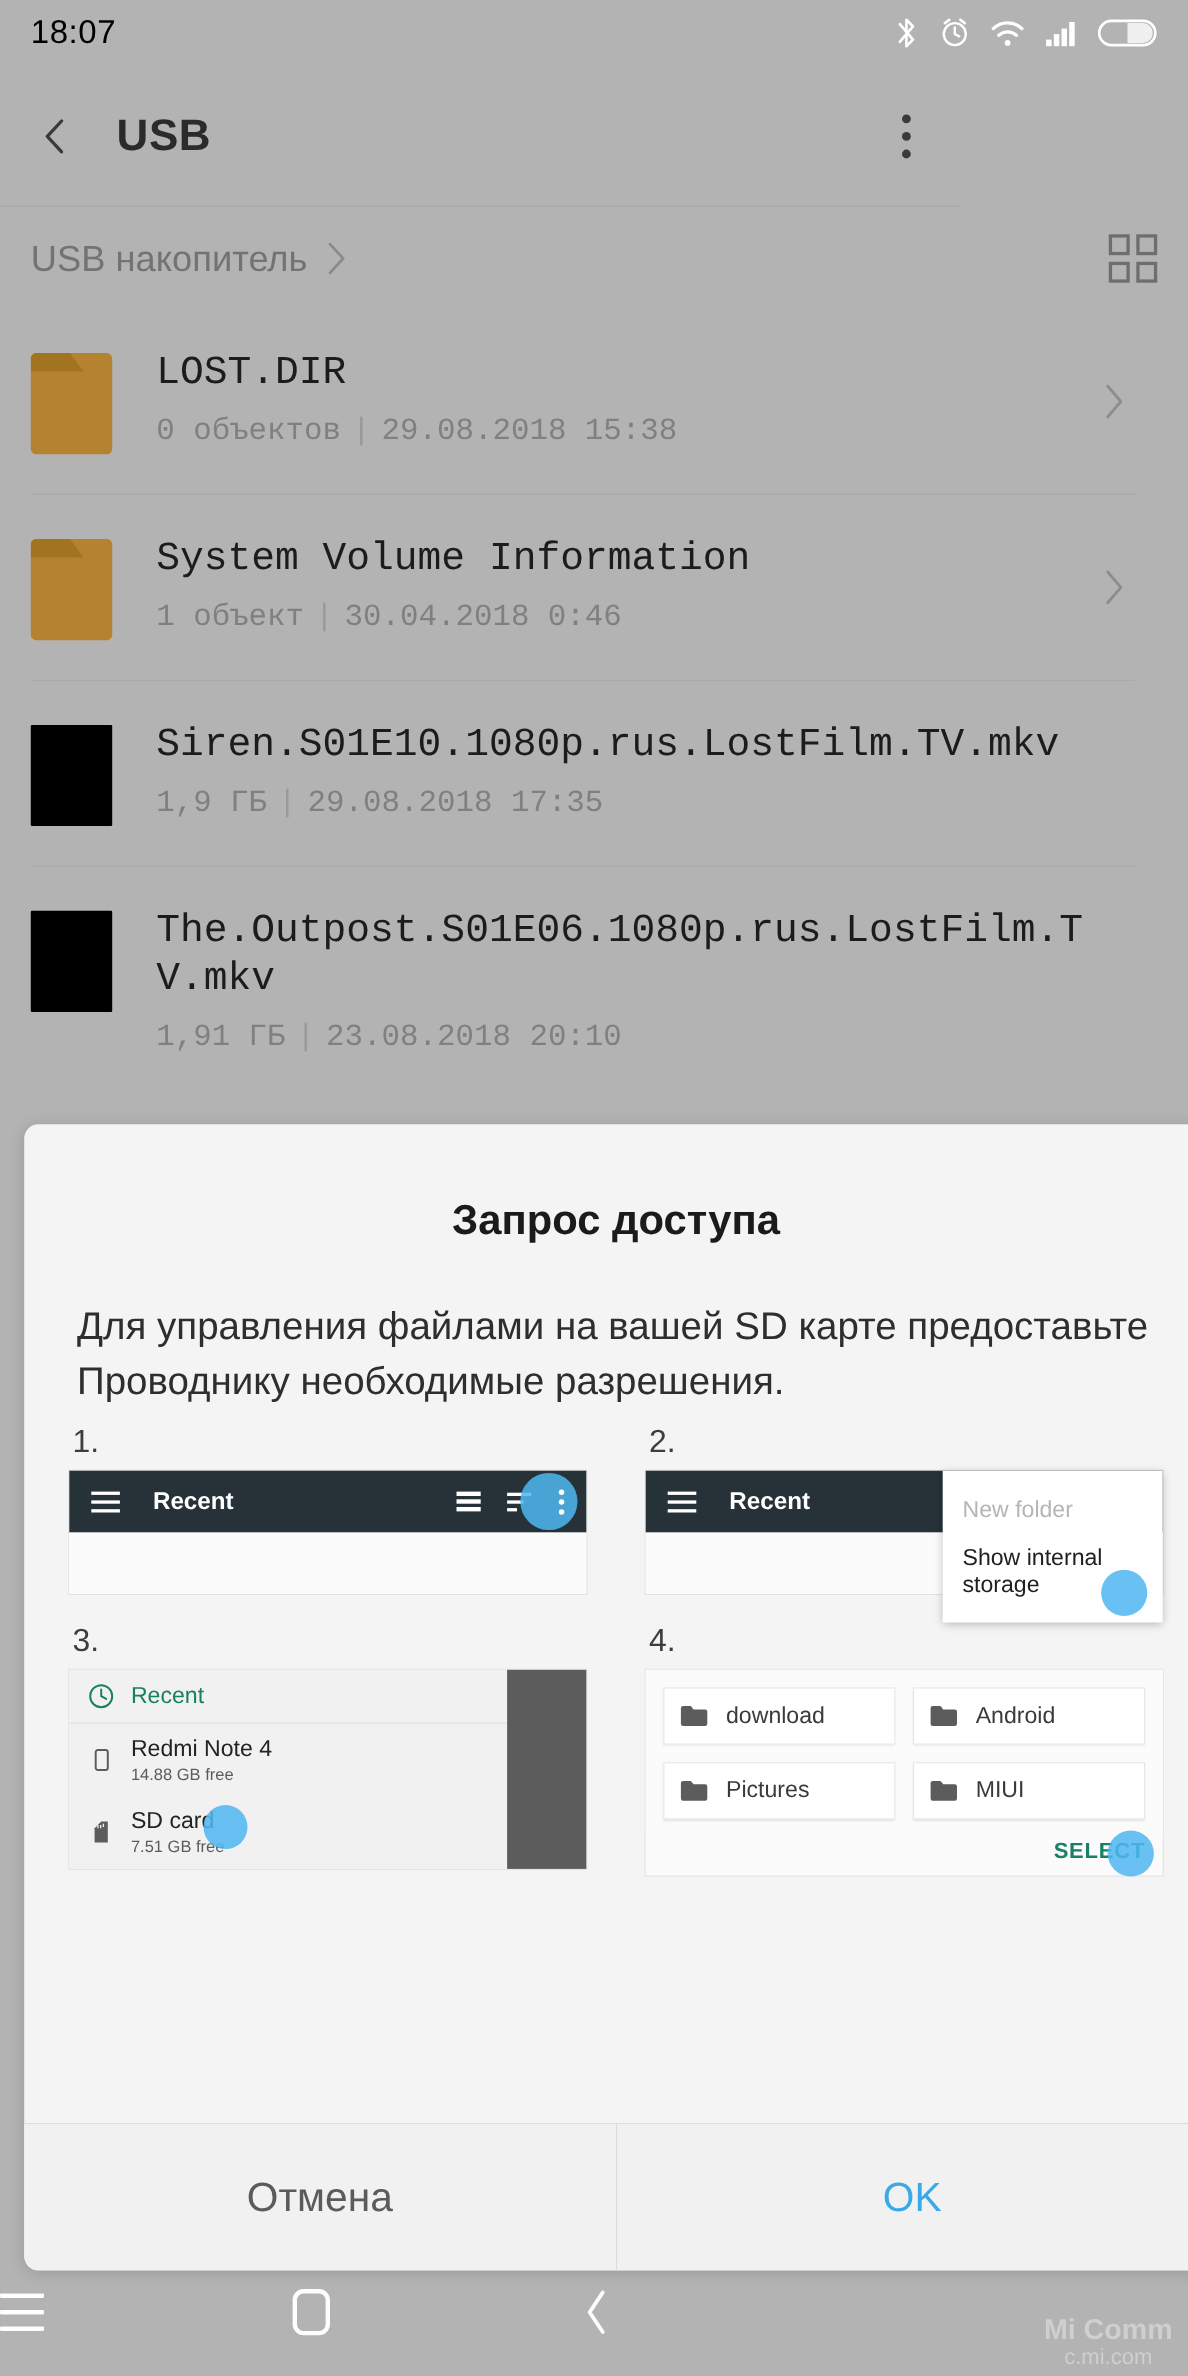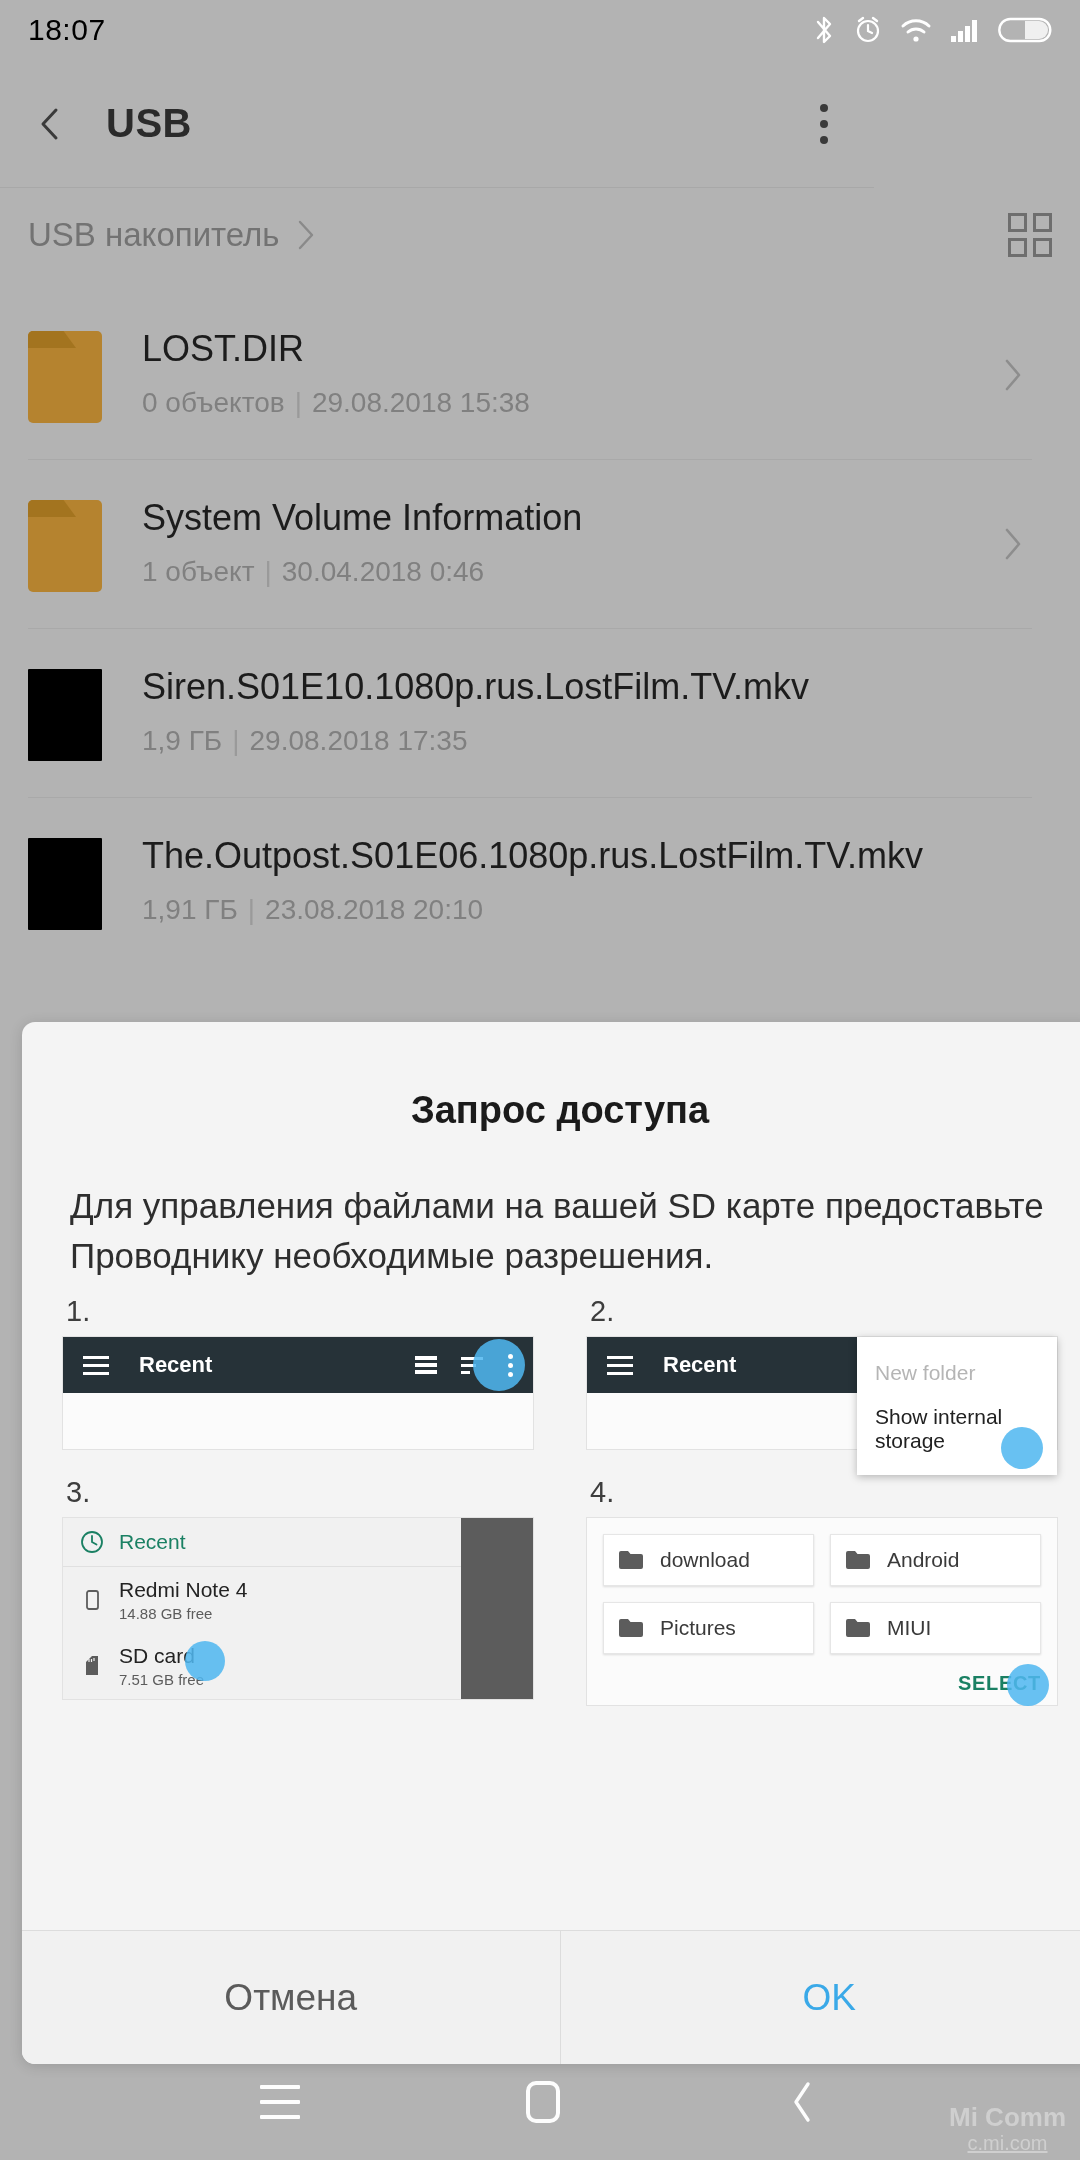--- a/index.html
+++ b/index.html
@@ -44,21 +44,21 @@
   }
   .crumb-text { font-size: 33px; color: #737373; }
   .crumb-arrow { margin-left: 14px; }
   .grid-icon {
     margin-left: auto; width: 44px; height: 44px;
     display: grid; grid-template-columns: 19px 19px; grid-template-rows: 19px 19px; gap: 6px;
   }
   .grid-icon i { border: 3px solid #6e6e6e; display: block; }
 
   
-  .filelist { position: absolute; top: 291px; left: 0; width: 1060px; }
+  .filelist { position: absolute; top: 281px; left: 0; width: 1060px; font-family: Liberation Mono, monospace; }
   .file-row {
     position: relative; display: flex; align-items: flex-start;
     padding: 36px 28px 36px 28px; min-height: 152px;
     border-bottom: 1px solid #a9a9a9; margin: 0 28px; padding-left: 0; padding-right: 0;
   }
   .file-row:last-child { border-bottom: none; }
   .thumb { width: 74px; height: 92px; flex: 0 0 74px; margin-top: 4px; }
   .thumb.folder { position: relative; background: #b5832f; border-radius: 5px; }
   .thumb.folder::before {
     content: ""; position: absolute; top: 0; left: 0; width: 48px; height: 17px;
@@ -151,31 +151,31 @@
   .dlg-btn {
     flex: 1; display: flex; align-items: center; justify-content: center;
     font-size: 37px;
   }
   .dlg-btn.cancel { color: #5b5b5b; border-right: 1px solid #dcdcdc; }
   .dlg-btn.ok { color: #3aa9e8; }
 
   
   .navbar {
     position: absolute; bottom: 0; left: 0; width: 1080px; height: 116px;
-    display: flex; align-items: center; justify-content: center; gap: 226px;
+    display: flex; align-items: center; justify-content: flex-start; gap: 226px;
   }
   .nav-menu { width: 40px; display: flex; flex-direction: column; gap: 11px; }
   .nav-menu i { height: 4px; background: #fdfdfd; display: block; border-radius: 1px; }
   .nav-home { width: 34px; height: 42px; border: 4px solid #fdfdfd; border-radius: 10px; }
   .watermark {
     position: absolute; right: 14px; bottom: 6px; text-align: center;
     color: #cfcfcf; line-height: 1.1;
   }
   .wm1 { font-size: 26px; font-weight: bold; }
-  .wm2 { font-size: 20px; text-decoration: underline; }
+  .wm2 { font-size: 20px; }
 </style>
 </head>
 <body>
 
 <div class="screen">
 
   <div class="statusbar">
     <div class="status-time">18:07</div>
     <div class="status-icons">
       <svg class="sicon" width="24" height="32" viewBox="0 0 24 32">

